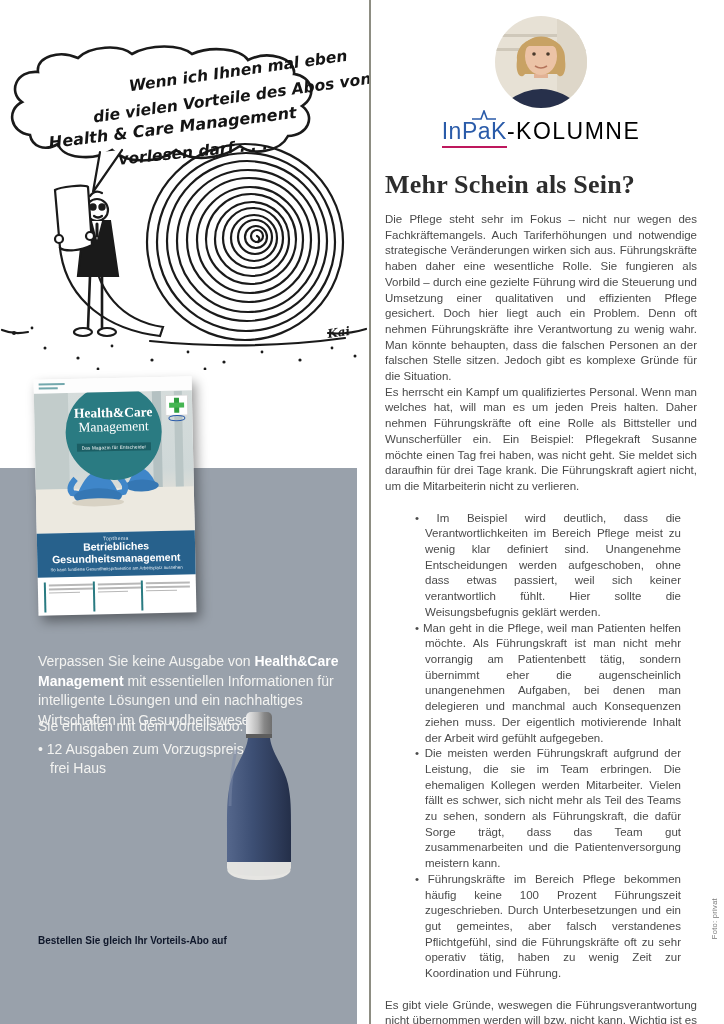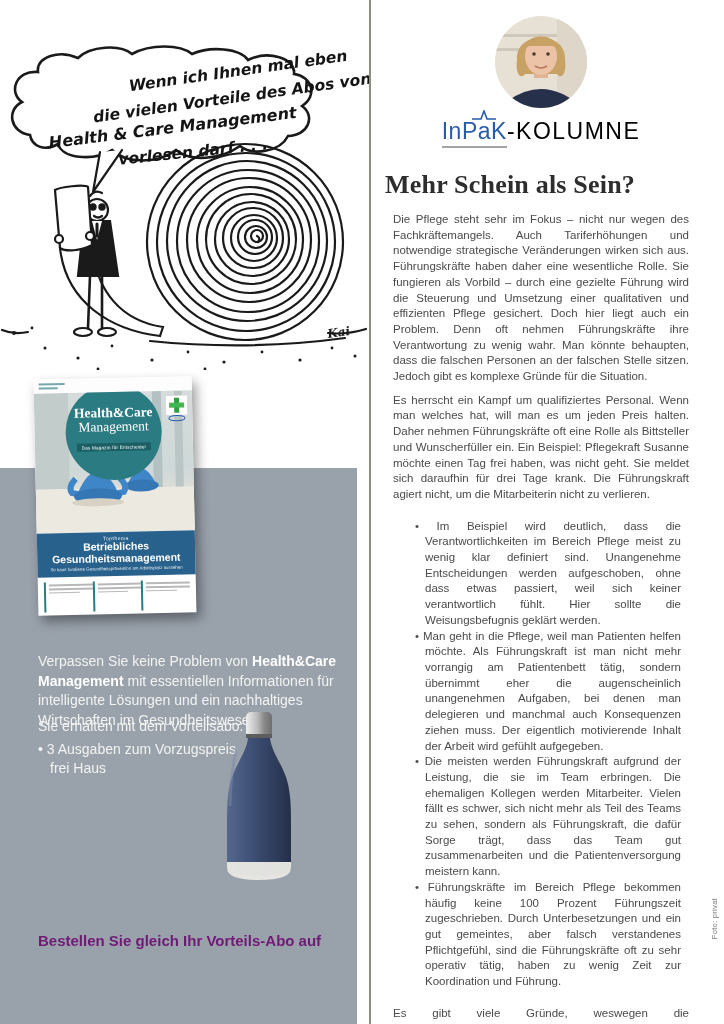--- a/index.html
+++ b/index.html
@@ -19,22 +19,22 @@
   .gray-panel{position:absolute;left:0;top:468px;width:357px;height:556px;background:#99a1ab;}
   .gray-panel .promo-intro{position:absolute;left:38px;top:170px;width:306px;
       color:#f3f3f1;font-size:14px;line-height:19.5px;}
   .promo-intro b{color:#ffffff;}
   .benefits-heading{position:absolute;left:38px;top:250px;color:#f3f3f1;font-size:14px;}
   .benefit{position:absolute;left:38px;color:#f3f3f1;font-size:14px;line-height:19px;
       white-space:pre-line;padding-left:12px;text-indent:-12px;}
   .benefit::before{content:"• ";}
   .benefit.b1{top:272px;}
   .benefit.b2{top:330px;}
-  .cta{position:absolute;left:38px;top:462px;color:#701a75;font-weight:bold;
-      font-size:15px;line-height:21px;}
+  .cta{position:absolute;left:38px;top:462px;color:#0f172a;font-weight:bold;
+      font-size:10px;line-height:21px;}
 
   
   .cover{position:absolute;left:36px;top:378px;width:158px;height:236px;background:#fff;
       transform:rotate(-1.2deg);box-shadow:4px 6px 12px rgba(0,0,0,.4);z-index:5;}
   .cover-top{position:relative;height:14px;background:#fdfdfd;}
   .cover-top .tl1,.cover-top .tl2{position:absolute;left:5px;height:2px;background:#2a7b82;opacity:.65;}
   .cover-top .tl1{top:4px;width:26px;}
   .cover-top .tl2{top:8px;width:19px;}
   .cover-photo{position:relative;height:140px;overflow:hidden;
       background:linear-gradient(180deg,#d5dcdb 0%,#cfd8d8 55%,#e3e0d8 78%,#efece4 100%);}
@@ -59,28 +59,28 @@
   .bottle{position:absolute;left:222px;top:710px;z-index:6;}
 
   
   .divider{position:absolute;left:369px;top:0;width:2px;height:1024px;background:#8d8d82;}
 
   
   .col{position:absolute;left:385px;top:0;width:312px;}
   .portrait-wrap{margin:16px auto 0 auto;width:92px;height:92px;border-radius:50%;overflow:hidden;}
   .logo-row{margin-top:10px;text-align:center;position:relative;}
   .inpak{position:relative;display:inline-block;color:#2a5ba9;font-size:23px;letter-spacing:.5px;
-      border-bottom:2px solid #a3a3a3;padding-bottom:1px;}
+      border-bottom:2px solid #be185d;padding-bottom:1px;}
   .inpak svg{position:absolute;top:-8px;left:30px;}
   .kolumne{color:#000000;font-size:23px;letter-spacing:1.5px;}
   .headline{margin:22px 0 4px 0;font-family:"Liberation Serif",serif;font-weight:700;
       font-size:26px;color:#2d2d2d;letter-spacing:.2px;}
   .body-copy{margin-top:12px;font-size:11.5px;line-height:15.7px;color:#4a4a4a;
       text-align:justify;hyphens:auto;-webkit-hyphens:auto;}
-  .body-copy p{margin:8px;}
+  .body-copy p{margin:0;}
   .sec-head{font-weight:bold;color:#3c3c3c;margin-top:10px;}
   ul.points{margin:16px;padding:0 0 0 14px;list-style:none;}
   ul.points li{padding-left:10px;text-indent:-10px;}
   ul.points li::before{content:"• ";}
   .photo-credit{position:absolute;left:710px;top:898px;writing-mode:vertical-rl;
       transform:rotate(180deg);font-size:7.5px;color:#7a7a7a;letter-spacing:.3px;}
 </style>
 </head>
 <body>
 
@@ -155,23 +155,23 @@
       <text x="328" y="298" transform="rotate(-8 328 298)" stroke="none" fill="#1a1a1a" style="font-family:'DejaVu Serif',serif;font-style:italic;font-weight:bold;font-size:12px;">Kai</text>
     </g>
   </svg>
   <div class="bubble-text bt0">Wenn ich Ihnen mal eben</div>
   <div class="bubble-text bt1">die vielen Vorteile des Abos von</div>
   <div class="bubble-text bt2">Health &amp; Care Management</div>
   <div class="bubble-text bt3">vorlesen darf . . .</div>
 </div>
 
 <div class="gray-panel">
-  <p class="promo-intro"><span>Verpassen Sie keine Problem von </span><b>Health&amp;Care Management</b><span> mit essentiellen Informationen für intelligente Lösungen und ein nachhaltiges Wirtschaften im Gesundheitswesen.</span></p>
+  <p class="promo-intro"><span>Verpassen Sie keine Ausgabe von </span><b>Health&amp;Care Management</b><span> mit essentiellen Informationen für intelligente Lösungen und ein nachhaltiges Wirtschaften im Gesundheitswesen.</span></p>
   <div class="benefits-heading">Sie erhalten mit dem Vorteilsabo:</div>
-  <div class="benefit b1">3 Ausgaben zum Vorzugspreis
+  <div class="benefit b1">12 Ausgaben zum Vorzugspreis
 frei Haus</div>
   <div class="cta">
     <span>Bestellen Sie gleich Ihr Vorteils-Abo auf</span><br>
   </div>
 </div>
 
 <div class="cover">
   <div class="cover-top">
     <div class="tl1"></div>
       <div class="tl2"></div>

